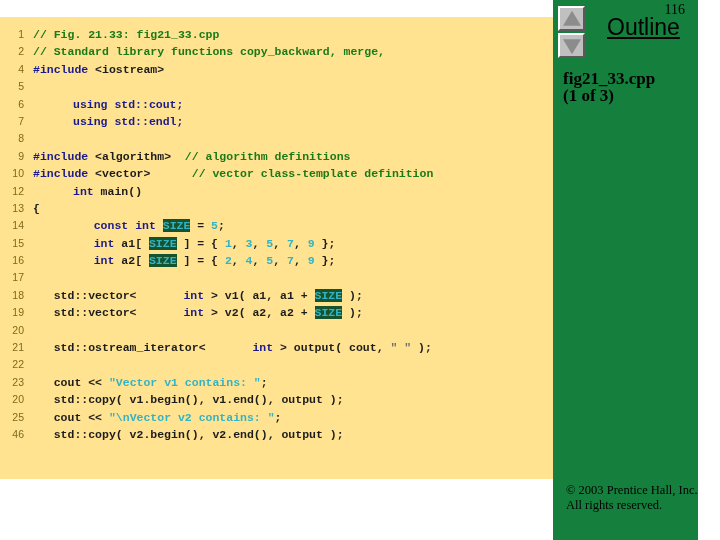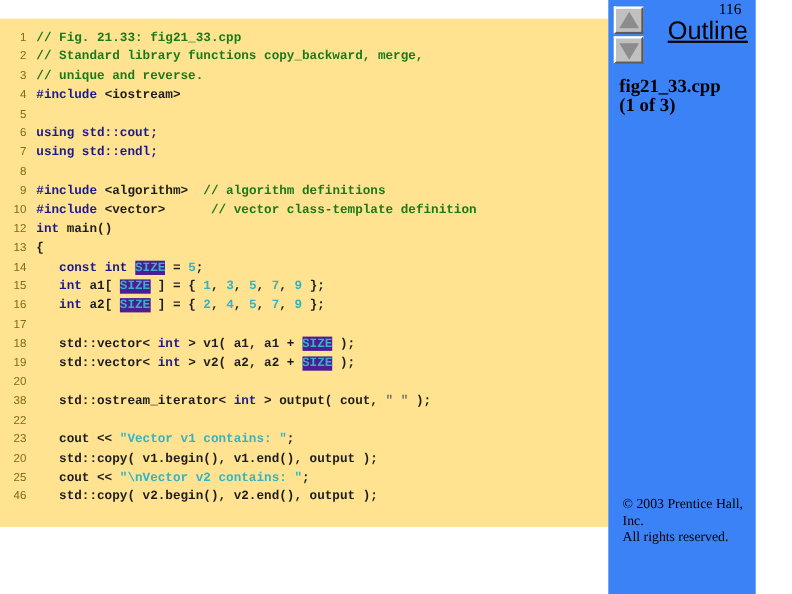--- a/index.html
+++ b/index.html
@@ -51,35 +51,35 @@
   }
   .code-text {
     display: inline-block;
     margin-left: 9px;
     vertical-align: top;
   }
 
   
   .tok-comment  { color: #1a7a1a; }
   .tok-pre      { color: #1a1a8c; }
-  .tok-kw       { color: #1a1a8c; }
+  .tok-kw       { color: #1a1a8c; margin-left: 40px; }
   .tok-plain    { color: #1c1c1c; }
   .tok-str      { color: #34b3c4; }
   .tok-num      { color: #34b3c4; }
-  .tok-hl       { color: #34b3c4; background: #4c1d95; }
+  .tok-hl       { color: #34b3c4; background: #14532d; }
   .tok-strq     { color: #6f6f6f; }
 
   
   #right-panel {
     position: absolute;
     left: 553px;
     top: 0;
-    width: 134px;
+    width: 145px;
     height: 540px;
-    background: #3b82f6;
+    background: #15803d;
   }
   #page-number {
     position: absolute;
     right: 13px;
     top: 2px;
     font-family: "Liberation Serif", serif;
     font-size: 14px;
     color: #000;
   }
   #nav-buttons {
@@ -135,53 +135,52 @@
     font-family: "Liberation Serif", serif;
     font-size: 17px;
     font-weight: bold;
     color: #000;
     line-height: 17px;
   }
   #outline-file div { white-space: pre; }
   #footer {
     position: absolute;
     left: 13px;
-    bottom: 44px;
+    bottom: 27px;
     font-family: "Liberation Serif", serif;
     font-size: 12.5px;
     color: #000;
     line-height: 15px;
     margin-top: 48px;
   }
 </style>
 </head>
 <body>
 
 <div id="code-panel">
   <div id="code-lines">
       <div class="code-row"><span class="ln">1</span><span class="code-text"><span class="tok-comment">// Fig. 21.33: fig21_33.cpp</span></span></div>
       <div class="code-row"><span class="ln">2</span><span class="code-text"><span class="tok-comment">// Standard library functions copy_backward, merge,</span></span></div>
-      <div class="code-row"><span class="ln">3</span><span class="code-text"><span class="tok-comment">// unique and reverse.</span></span></div>
       <div class="code-row"><span class="ln">4</span><span class="code-text"><span class="tok-pre">#include</span><span class="tok-plain"> &lt;iostream&gt;</span></span></div>
       <div class="code-row"><span class="ln">5</span><span class="code-text"></span></div>
       <div class="code-row"><span class="ln">6</span><span class="code-text"><span class="tok-kw">using std::cout;</span></span></div>
       <div class="code-row"><span class="ln">7</span><span class="code-text"><span class="tok-kw">using std::endl;</span></span></div>
       <div class="code-row"><span class="ln">8</span><span class="code-text"></span></div>
       <div class="code-row"><span class="ln">9</span><span class="code-text"><span class="tok-pre">#include</span><span class="tok-plain"> &lt;algorithm&gt;  </span><span class="tok-comment">// algorithm definitions</span></span></div>
       <div class="code-row"><span class="ln">10</span><span class="code-text"><span class="tok-pre">#include</span><span class="tok-plain"> &lt;vector&gt;      </span><span class="tok-comment">// vector class-template definition</span></span></div>
       <div class="code-row"><span class="ln">12</span><span class="code-text"><span class="tok-kw">int</span><span class="tok-plain"> main()</span></span></div>
       <div class="code-row"><span class="ln">13</span><span class="code-text"><span class="tok-plain">{</span></span></div>
       <div class="code-row"><span class="ln">14</span><span class="code-text"><span class="tok-plain">   </span><span class="tok-kw">const int</span><span class="tok-plain"> </span><span class="tok-hl">SIZE</span><span class="tok-plain"> = </span><span class="tok-num">5</span><span class="tok-plain">;</span></span></div>
       <div class="code-row"><span class="ln">15</span><span class="code-text"><span class="tok-plain">   </span><span class="tok-kw">int</span><span class="tok-plain"> a1[ </span><span class="tok-hl">SIZE</span><span class="tok-plain"> ] = { </span><span class="tok-num">1</span><span class="tok-plain">, </span><span class="tok-num">3</span><span class="tok-plain">, </span><span class="tok-num">5</span><span class="tok-plain">, </span><span class="tok-num">7</span><span class="tok-plain">, </span><span class="tok-num">9</span><span class="tok-plain"> };</span></span></div>
       <div class="code-row"><span class="ln">16</span><span class="code-text"><span class="tok-plain">   </span><span class="tok-kw">int</span><span class="tok-plain"> a2[ </span><span class="tok-hl">SIZE</span><span class="tok-plain"> ] = { </span><span class="tok-num">2</span><span class="tok-plain">, </span><span class="tok-num">4</span><span class="tok-plain">, </span><span class="tok-num">5</span><span class="tok-plain">, </span><span class="tok-num">7</span><span class="tok-plain">, </span><span class="tok-num">9</span><span class="tok-plain"> };</span></span></div>
       <div class="code-row"><span class="ln">17</span><span class="code-text"></span></div>
       <div class="code-row"><span class="ln">18</span><span class="code-text"><span class="tok-plain">   std::vector&lt; </span><span class="tok-kw">int</span><span class="tok-plain"> &gt; v1( a1, a1 + </span><span class="tok-hl">SIZE</span><span class="tok-plain"> );</span></span></div>
       <div class="code-row"><span class="ln">19</span><span class="code-text"><span class="tok-plain">   std::vector&lt; </span><span class="tok-kw">int</span><span class="tok-plain"> &gt; v2( a2, a2 + </span><span class="tok-hl">SIZE</span><span class="tok-plain"> );</span></span></div>
       <div class="code-row"><span class="ln">20</span><span class="code-text"></span></div>
-      <div class="code-row"><span class="ln">38</span><span class="code-text"><span class="tok-plain">   std::ostream_iterator&lt; </span><span class="tok-kw">int</span><span class="tok-plain"> &gt; output( cout, </span><span class="tok-strq">" "</span><span class="tok-plain"> );</span></span></div>
+      <div class="code-row"><span class="ln">21</span><span class="code-text"><span class="tok-plain">   std::ostream_iterator&lt; </span><span class="tok-kw">int</span><span class="tok-plain"> &gt; output( cout, </span><span class="tok-strq">" "</span><span class="tok-plain"> );</span></span></div>
       <div class="code-row"><span class="ln">22</span><span class="code-text"></span></div>
       <div class="code-row"><span class="ln">23</span><span class="code-text"><span class="tok-plain">   cout &lt;&lt; </span><span class="tok-str">"Vector v1 contains: "</span><span class="tok-plain">;</span></span></div>
       <div class="code-row"><span class="ln">20</span><span class="code-text"><span class="tok-plain">   std::copy( v1.begin(), v1.end(), output );</span></span></div>
       <div class="code-row"><span class="ln">25</span><span class="code-text"><span class="tok-plain">   cout &lt;&lt; </span><span class="tok-str">"\nVector v2 contains: "</span><span class="tok-plain">;</span></span></div>
       <div class="code-row"><span class="ln">46</span><span class="code-text"><span class="tok-plain">   std::copy( v2.begin(), v2.end(), output );</span></span></div>
     </div>
 </div>
 
 <div id="right-panel">
 

